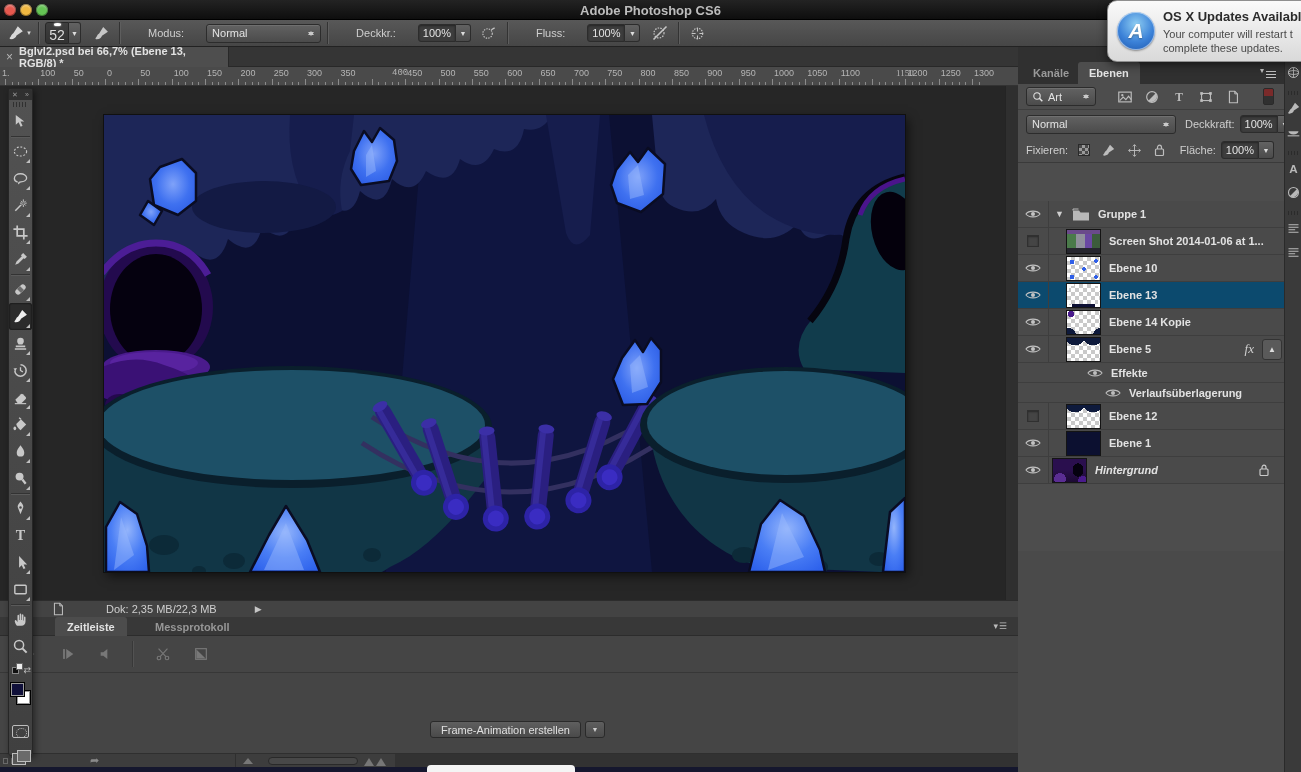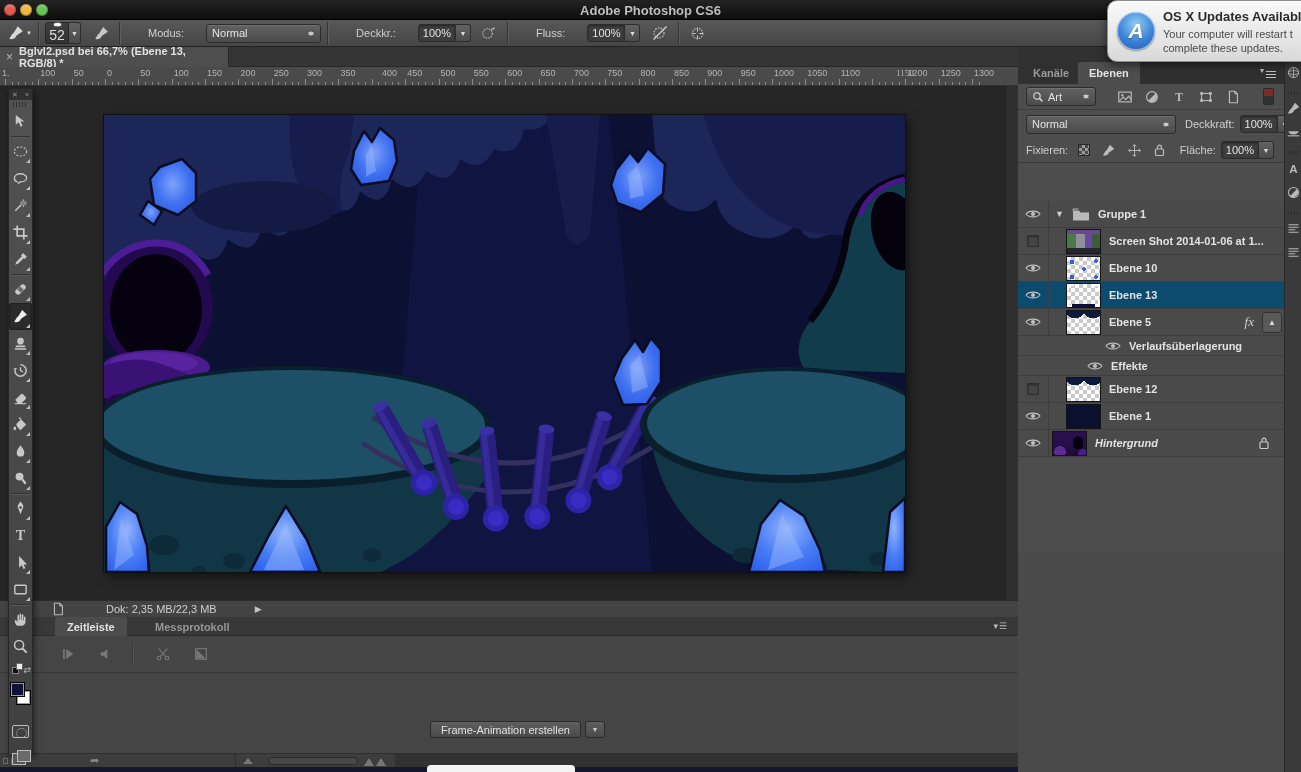--- a/index.html
+++ b/index.html
@@ -622,21 +622,21 @@
     <span class="rlab" style="left: 40.3px;">100</span>
     <span class="rlab" style="left: 73.65px;">50</span>
     <span class="rlab" style="left: 107px;">0</span>
     <span class="rlab" style="left: 140.35px;">50</span>
     <span class="rlab" style="left: 173.7px;">100</span>
     <span class="rlab" style="left: 207.05px;">150</span>
     <span class="rlab" style="left: 240.4px;">200</span>
     <span class="rlab" style="left: 273.75px;">250</span>
     <span class="rlab" style="left: 307.1px;">300</span>
     <span class="rlab" style="left: 340.45px;">350</span>
-    <span class="rlab" style="left: 382px;">400</span>
+    <span class="rlab" style="left: 392px; font-family: Liberation Mono, monospace;">400</span>
     <span class="rlab" style="left: 407.15px;">450</span>
     <span class="rlab" style="left: 440.5px;">500</span>
     <span class="rlab" style="left: 473.85px;">550</span>
     <span class="rlab" style="left: 507.2px;">600</span>
     <span class="rlab" style="left: 540.55px;">650</span>
     <span class="rlab" style="left: 573.9px;">700</span>
     <span class="rlab" style="left: 607.25px;">750</span>
     <span class="rlab" style="left: 640.6px;">800</span>
     <span class="rlab" style="left: 673.95px;">850</span>
     <span class="rlab" style="left: 707.3px;">900</span>
@@ -1188,48 +1188,61 @@
           </div>
           <div class="lrow">
             <div class="eyecell">
               <span>
                 <svg class="ic eye" width="16" height="10" viewBox="0 0 16 10">
                   <use href="#i-eye"></use>
                 </svg>
               </span>
             </div>
         <div class="lbody">
+              <div class="thumb checker-corners"></div>
+        <span class="lname">Ebene 14 Kopie</span>
+            </div>
+          </div>
+          <div class="lrow">
+            <div class="eyecell">
+              <span>
+                <svg class="ic eye" width="16" height="10" viewBox="0 0 16 10">
+                  <use href="#i-eye"></use>
+                </svg>
+              </span>
+            </div>
+        <div class="lbody">
               <div class="thumb checker-top"></div>
         <span class="lname">Ebene 5</span>
               <span class="fxlab">fx</span>
         <span class="fxbtn">▲</span>
+            </div>
+          </div>
+          <div class="lrow short">
+            <div class="eyecell" style="border-right:none"></div>
+        <div class="lbody">
+              <span class="eff-eye" style="margin-left:38px">
+                <svg class="ic eye" width="16" height="10" viewBox="0 0 16 10">
+                  <use href="#i-eye"></use>
+                </svg>
+              </span>
+        <span class="lname">Effekte</span>
             </div>
           </div>
           <div class="lrow short">
             <div class="eyecell" style="border-right:none"></div>
         <div class="lbody">
               <span class="eff-eye" style="margin-left:56px">
                 <svg class="ic eye" width="16" height="10" viewBox="0 0 16 10">
                   <use href="#i-eye"></use>
                 </svg>
               </span>
         <span class="lname">Verlaufsüberlagerung</span>
             </div>
           </div>
-          <div class="lrow short">
-            <div class="eyecell" style="border-right:none"></div>
-        <div class="lbody">
-              <span class="eff-eye" style="margin-left:38px">
-                <svg class="ic eye" width="16" height="10" viewBox="0 0 16 10">
-                  <use href="#i-eye"></use>
-                </svg>
-              </span>
-        <span class="lname">Effekte</span>
-            </div>
-          </div>
           <div class="lrow">
             <div class="eyecell">
               <span class="hidebox"></span>
             </div>
         <div class="lbody">
               <div class="thumb checker-top"></div>
         <span class="lname">Ebene 12</span>
             </div>
           </div>
           <div class="lrow">

